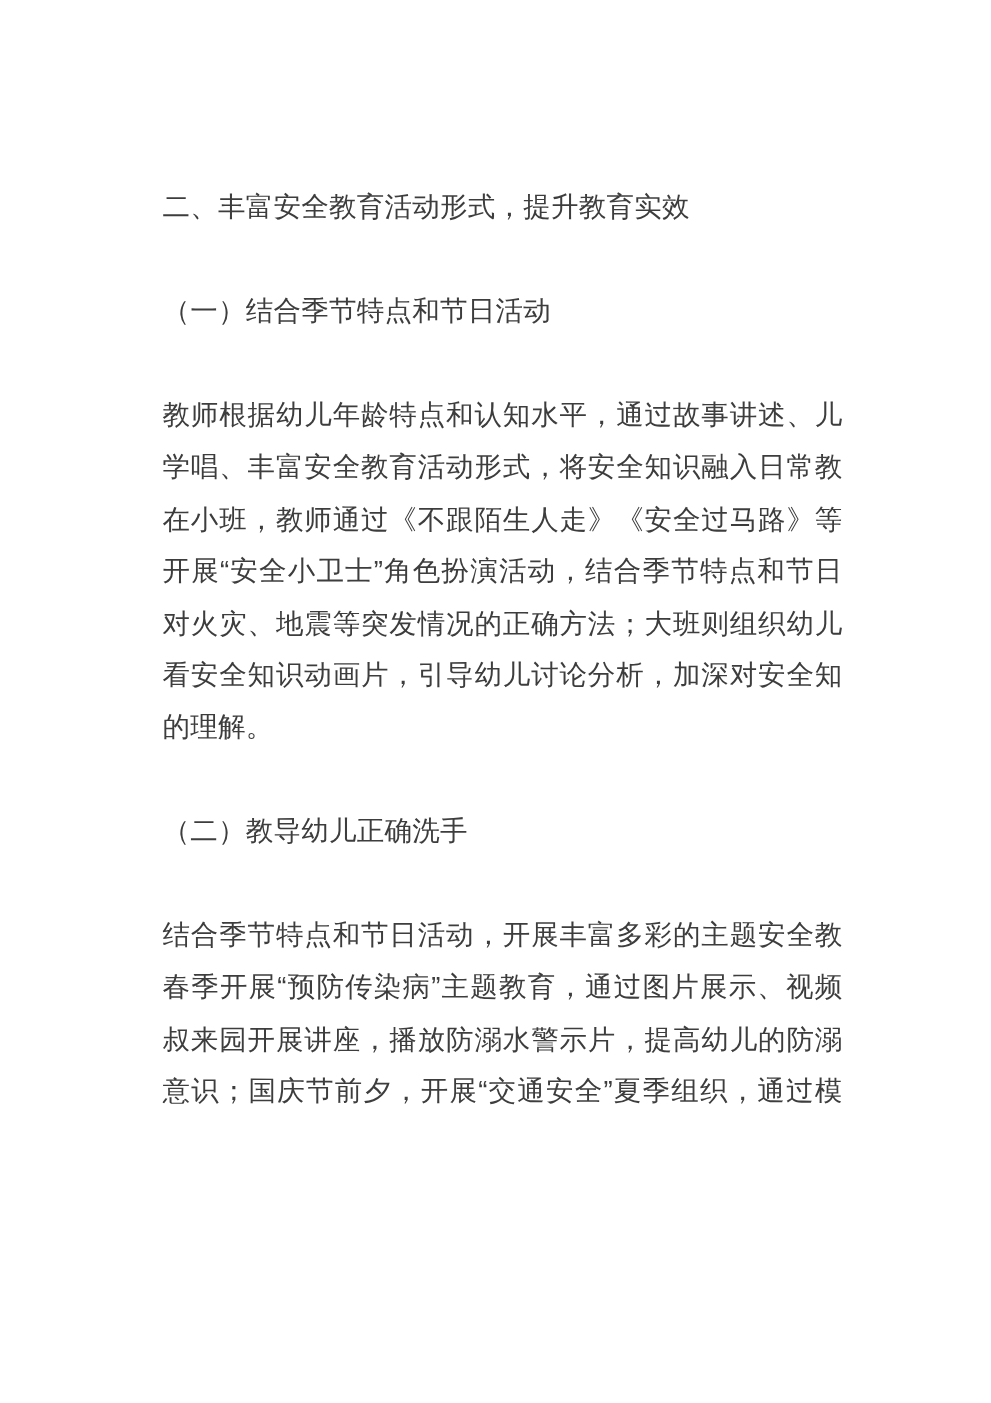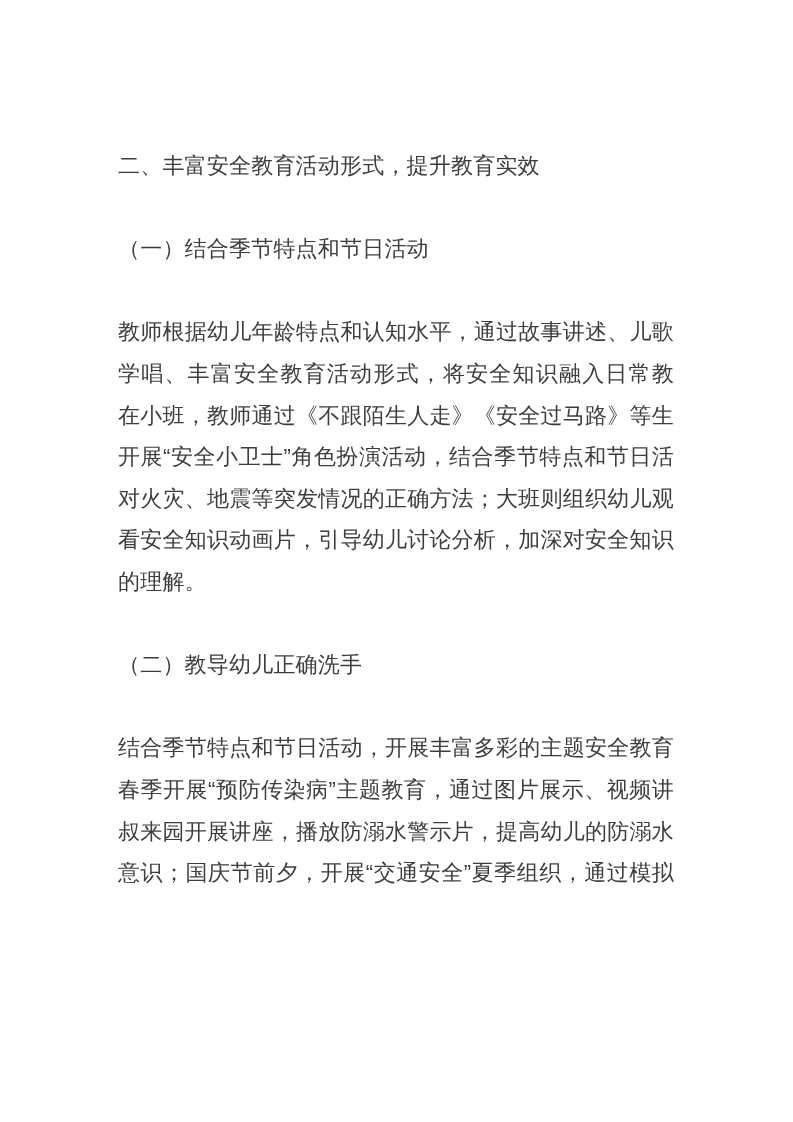--- a/index.html
+++ b/index.html
@@ -29,20 +29,21 @@
   .block {
     margin: 0 0 41.6px 0;
   }
   .line {
     font-size: 22px;
     height: 41.6px;
     line-height: 41.6px;
     overflow: hidden;
     letter-spacing: 0.2px;
     white-space: normal;
+    margin-left: 12px;
   }
   .heading .line {
     text-align: left;
   }
   .para .line {
     text-align: justify;
     text-align-last: justify;
     text-justify: auto;
   }
   .para .line.end {

